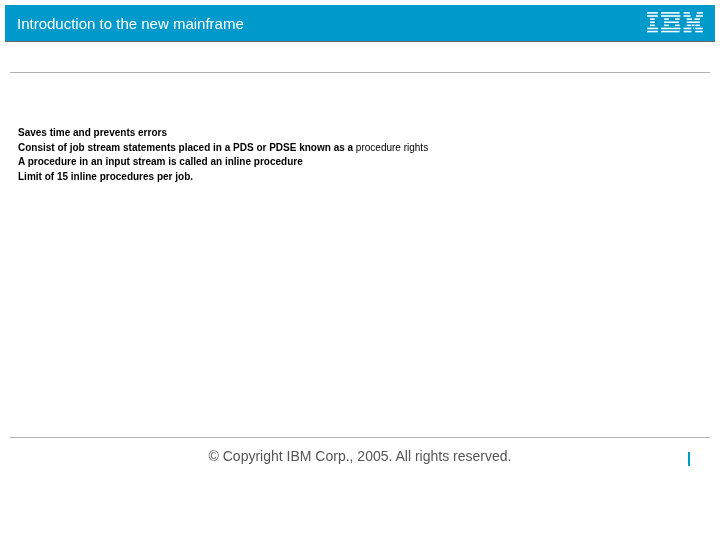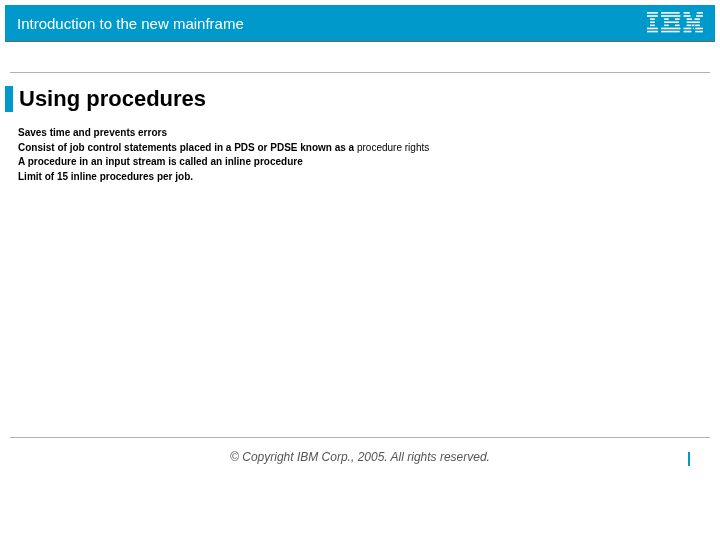--- a/index.html
+++ b/index.html
@@ -12,21 +12,21 @@
   .underline { position: absolute; top: 41px; left: 5px; right: 5px; height: 1px; background: #666; }
   .divider-top { position: absolute; top: 72px; left: 10px; right: 10px; height: 1px; background: #b0b0b0; }
   .title-row { position: absolute; top: 86px; left: 5px; right: 10px; display: flex; align-items: center; }
   .title-bar { width: 8px; height: 26px; background: #0099cc; margin-right: 6px; }
   .slide-title { font-size: 22px; font-weight: 700; color: #000; }
   .content { position: absolute; top: 126px; left: 18px; right: 30px; font-size: 10px; line-height: 1.35; color: #000; }
   .content p { margin-bottom: 1px; padding-left: 24px; text-indent: -24px; }
   .content p .lead { font-weight: 700; }
   .content p .rest { font-weight: 400; }
   .divider-bottom { position: absolute; bottom: 46px; left: 10px; right: 10px; height: 1px; background: #b0b0b0; }
-  .footer { position: absolute; bottom: 20px; left: 0; right: 0; text-align: center; font-size: 12px; color: #555; font-style: italic; }
+  .footer { position: absolute; bottom: 20px; left: 0; right: 0; text-align: center; font-size: 14px; color: #555; }
   .footer-mark { position: absolute; bottom: 18px; right: 30px; width: 2px; height: 14px; background: #0099cc; }
 </style>
 </head>
 <body>
 
 <div class="slide">
 
   <div class="topbar">
     <div class="topbar-title">Introduction to the new mainframe</div>
     <div class="ibm-logo">
@@ -64,28 +64,24 @@
           <rect x="47" y="24" width="10" height="2"></rect>
             <rect x="62" y="24" width="10" height="2"></rect>
         </g>
       </svg>
     </div>
   </div>
   <div class="underline"></div>
 
   <div class="divider-top"></div>
 
-  <div class="title-row">
-    <div class="title-bar"></div>
-    <div class="slide-title">Using procedures</div>
-  </div>
 
   <div class="content">
     <p><span class="lead">Saves time and prevents errors</span><span class="rest"></span></p>
-    <p><span class="lead">Consist of job control statements placed in a PDS or PDSE known as a</span><span class="rest"> procedure rights</span></p>
+    <p><span class="lead">Consist of job stream statements placed in a PDS or PDSE known as a</span><span class="rest"> procedure rights</span></p>
     <p><span class="lead">A procedure in an input stream is called an inline procedure</span><span class="rest"></span></p>
     <p><span class="lead">Limit of 15 inline procedures per job.</span><span class="rest"></span></p>
   </div>
 
   <div class="divider-bottom"></div>
   <div class="footer">© Copyright IBM Corp., 2005. All rights reserved.</div>
   <div class="footer-mark"></div>
 
 </div>
 

